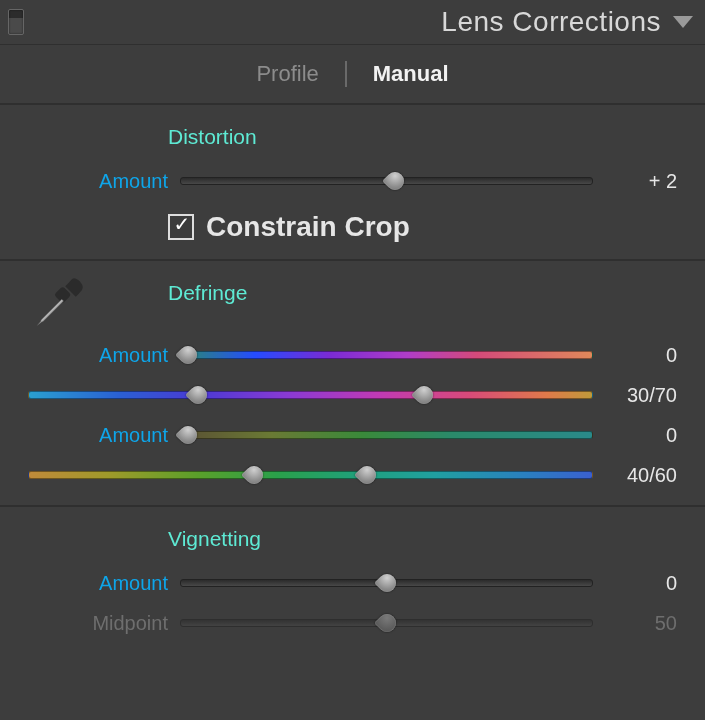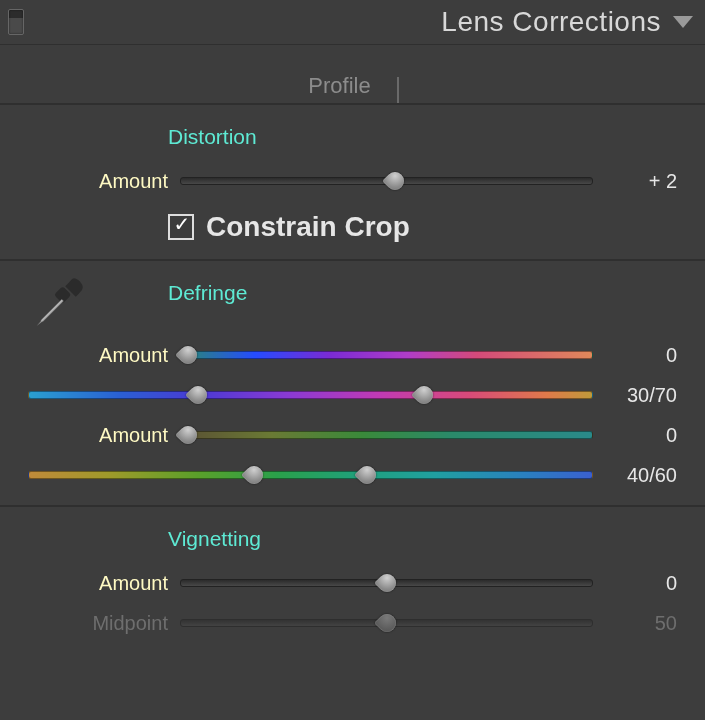--- a/index.html
+++ b/index.html
@@ -51,21 +51,21 @@
     width: 0; height: 0;
     border-left: 10px solid transparent;
     border-right: 10px solid transparent;
     border-top: 12px solid #9a9a9a;
   }
 
   
   .tabs {
     display: flex;
     justify-content: center;
-    align-items: flex-end;
+    align-items: center;
     height: 58px;
     border-bottom: 2px solid #2f2f2f;
     gap: 24px;
     font-size: 22px;
   }
   .tab {
     color: #8c8c8c;
     padding: 4px 2px;
     cursor: pointer;
   }
@@ -94,21 +94,21 @@
   
   .slider-row {
     display: flex;
     align-items: center;
     height: 40px;
   }
   .slider-label {
     width: 140px;
     text-align: right;
     padding-right: 12px;
-    color: #fef9c3;
+    color: #0ea5e9;
     font-size: 20px;
     white-space: nowrap;
   }
   .slider-label.dim { color: #6e6e6e; }
   .slider-track-wrap {
     flex: 1;
     position: relative;
     height: 22px;
     display: flex;
     align-items: center;
@@ -210,20 +210,21 @@
 
   <div class="panel-header">
     <div class="switch-indicator"></div>
     <div class="panel-title">Lens Corrections</div>
     <div class="disclosure"></div>
   </div>
 
   <div class="tabs">
     <div class="tab">Profile</div>
     <div class="tab-divider"></div>
+    <div class="tab active">Manual</div>
   </div>
 
   <div class="section">
     <div class="section-title">Distortion</div>
     <div class="slider-row">
       <div class="slider-label">Amount</div>
       <div class="slider-track-wrap">
         <div class="slider-track"></div>
         <div class="slider-thumb" style="left:52%"></div>
       </div>

